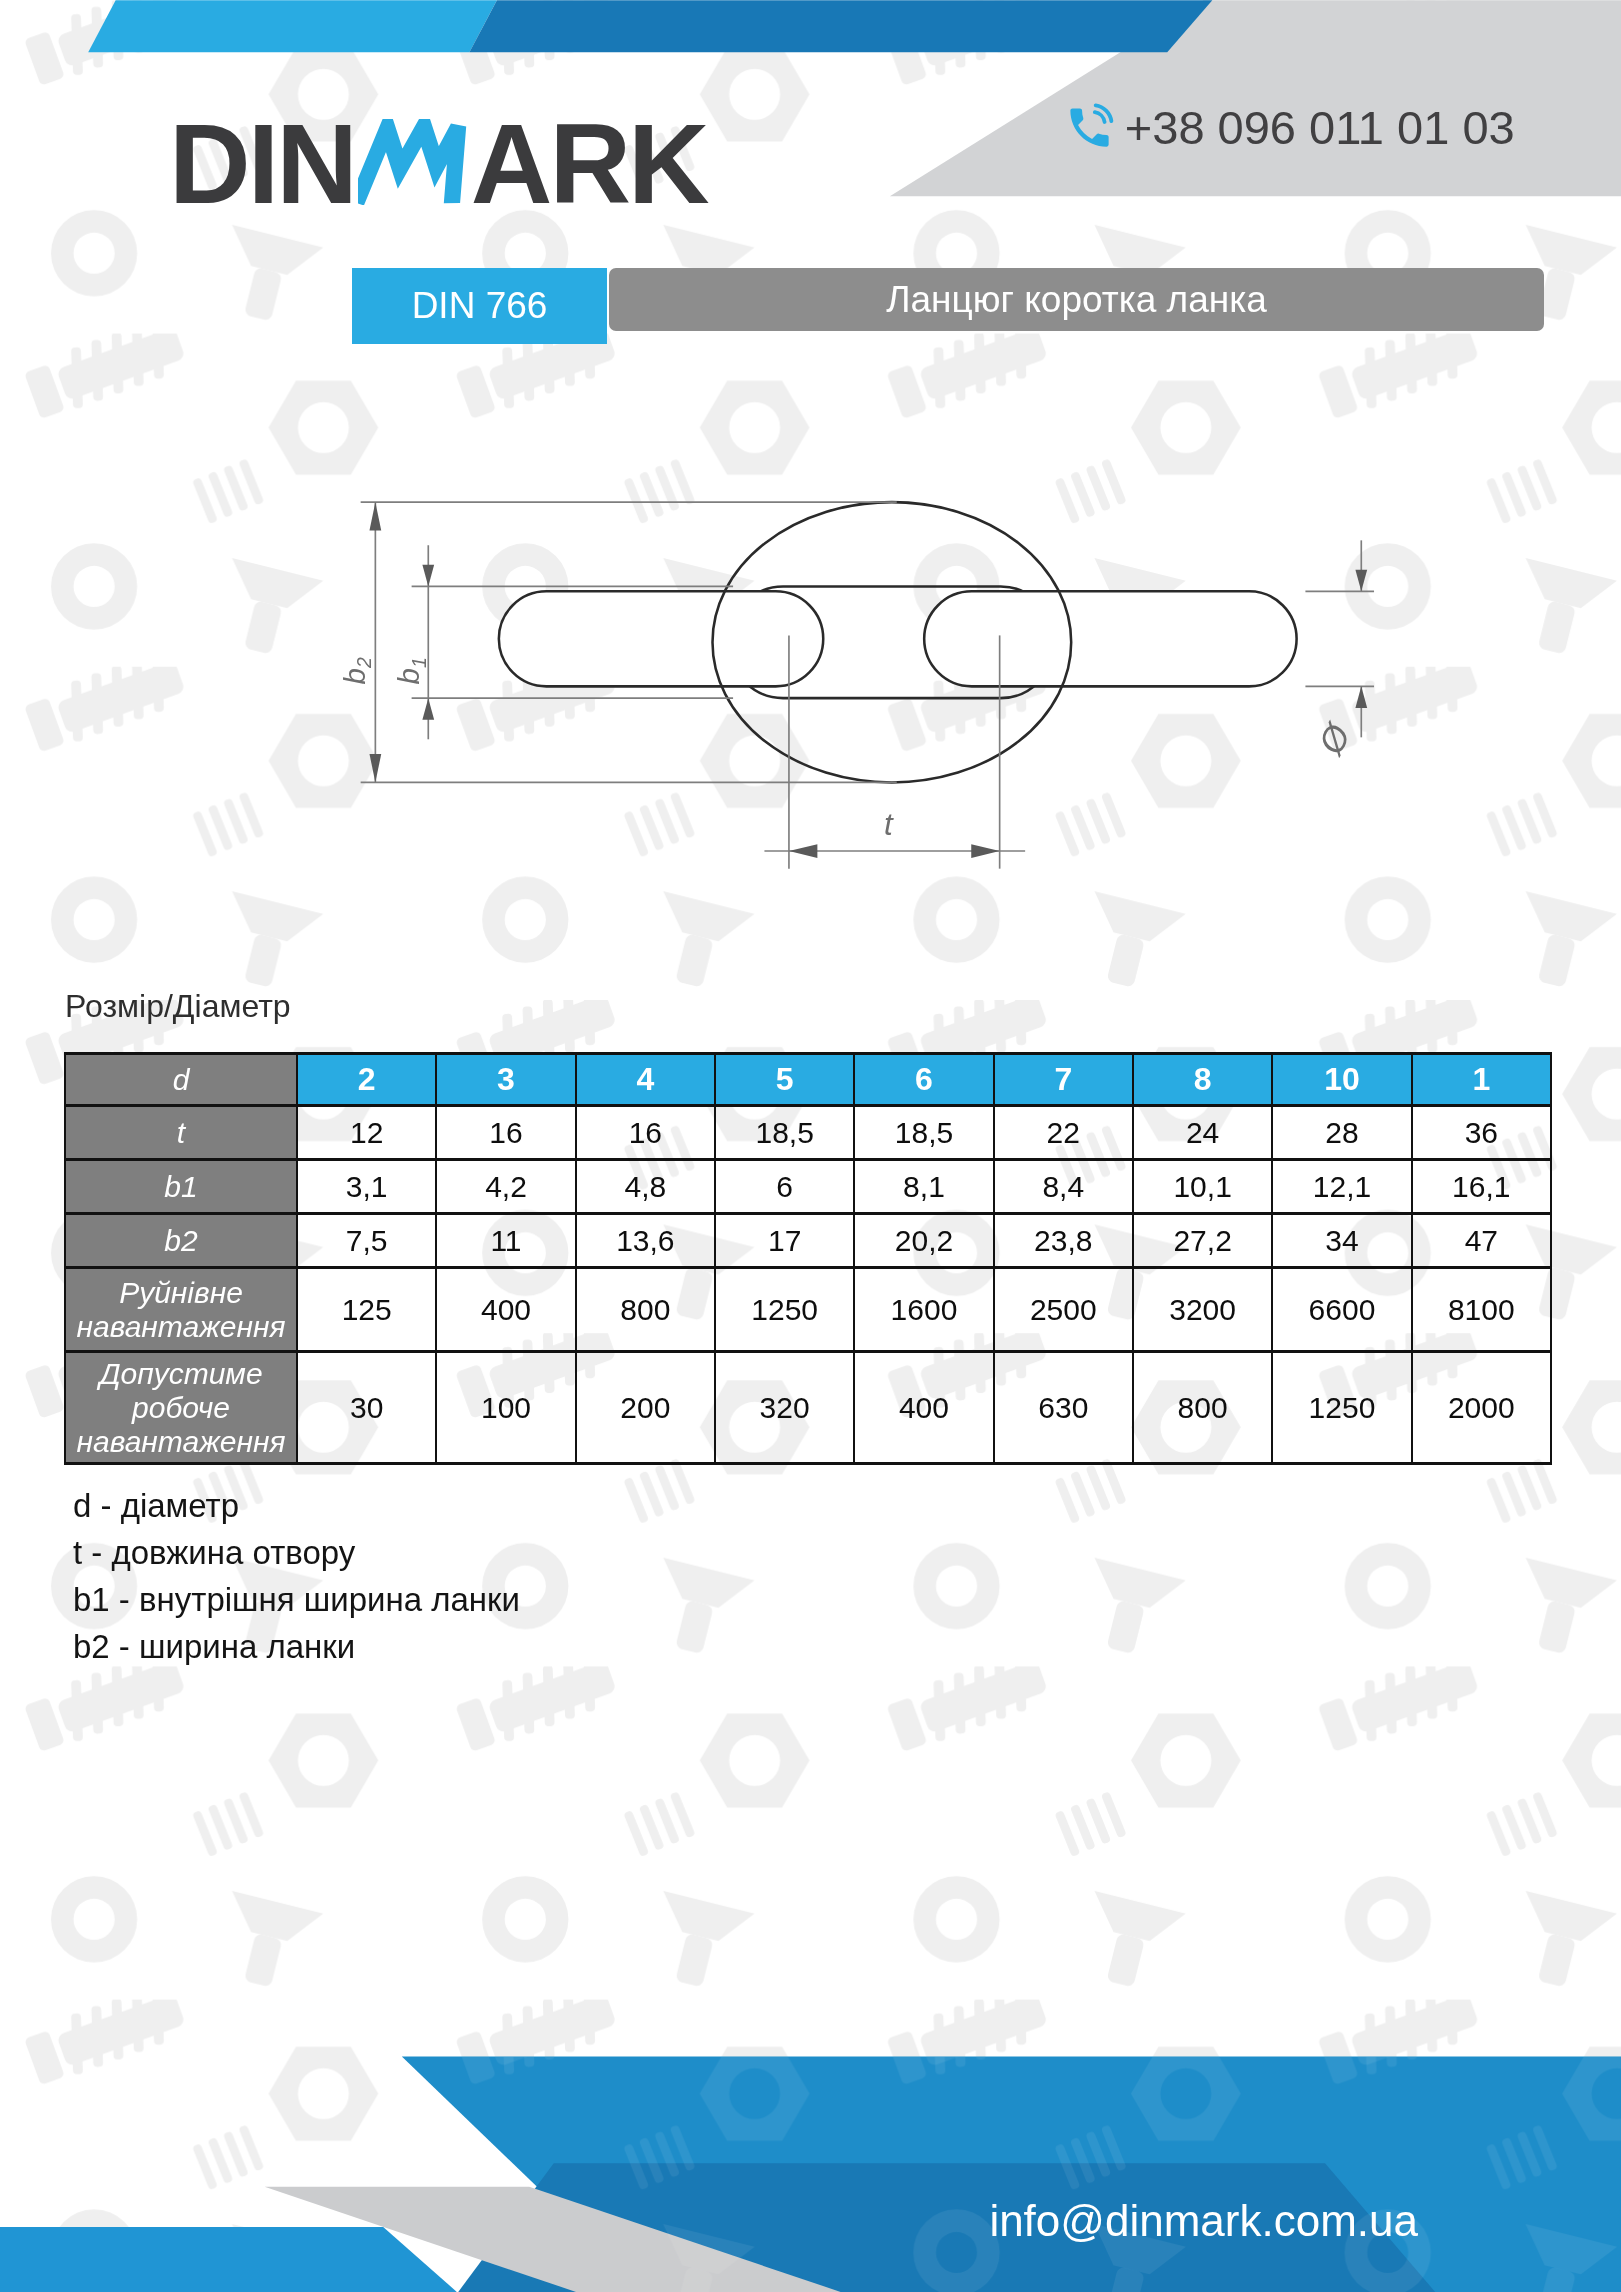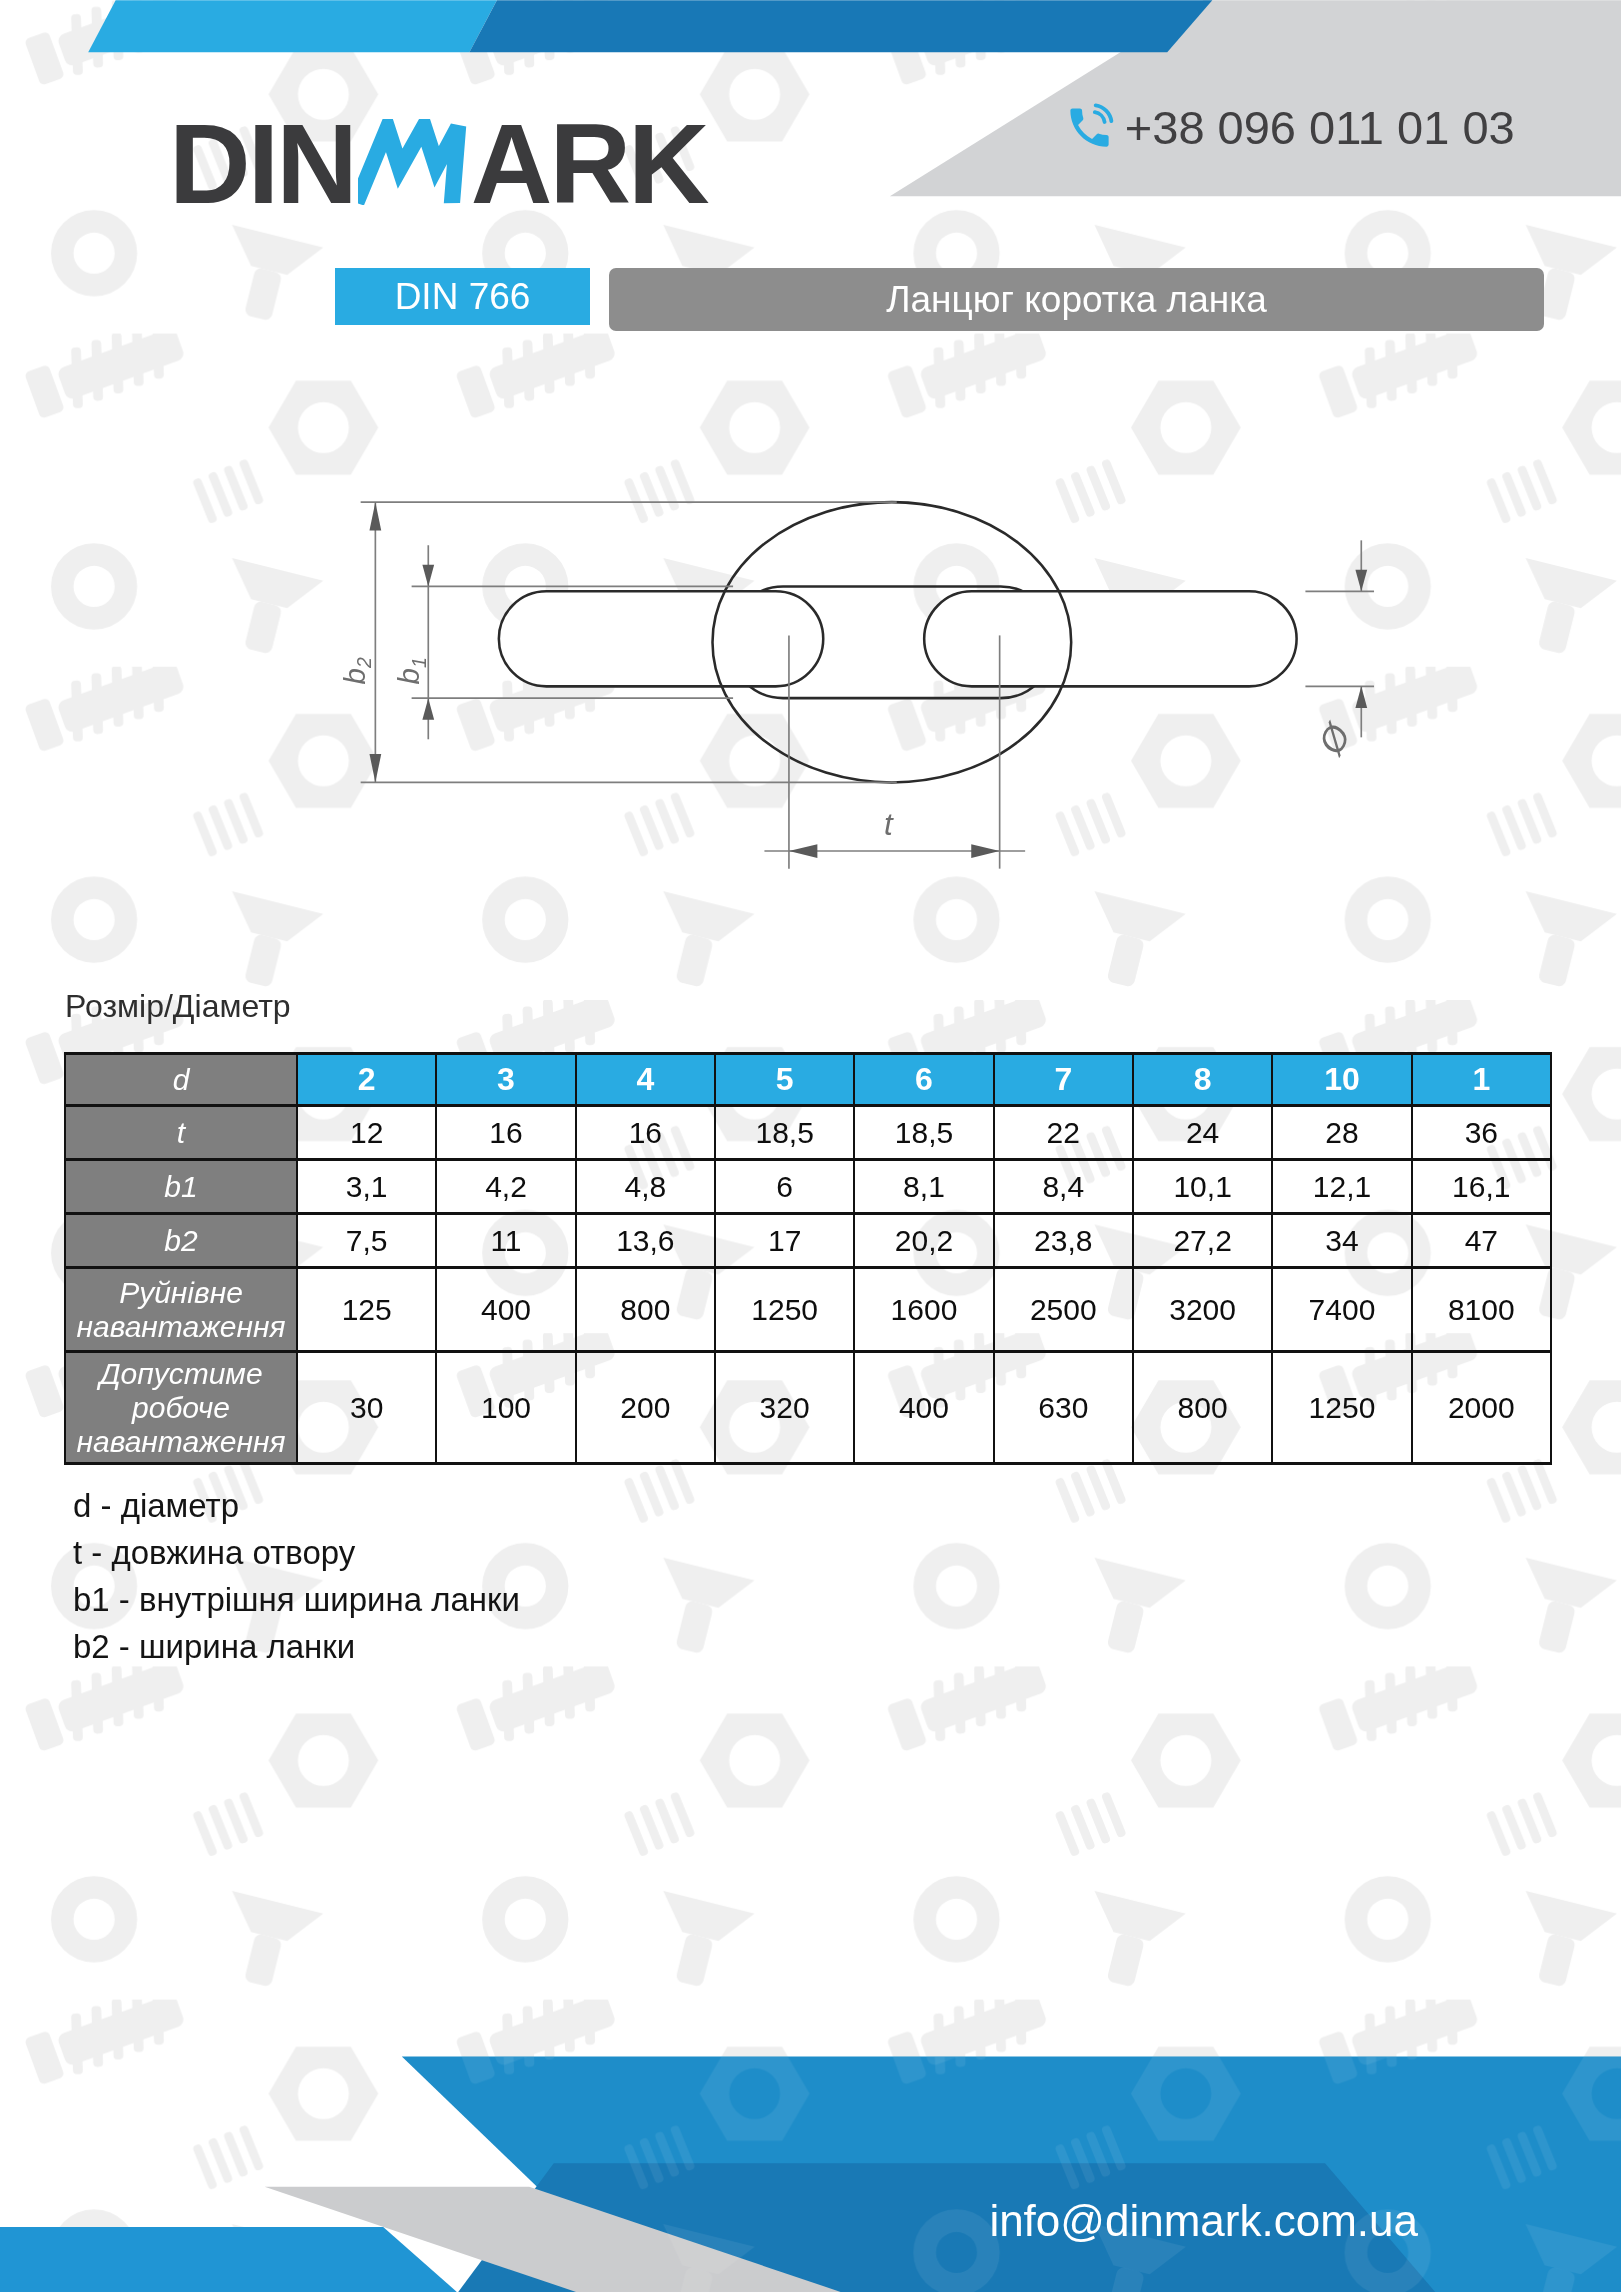--- a/index.html
+++ b/index.html
@@ -17,21 +17,21 @@
 
   
   .logo{position:absolute;left:169px;top:108px;z-index:2;font-weight:bold;font-size:113px;
         letter-spacing:-2.9px;color:var(--text-dark);white-space:nowrap;line-height:1;}
   .logo .m-svg{display:inline-block;width:110px;height:86px;vertical-align:-2px;margin:0 2.9px;}
   .phone-wrap{position:absolute;left:1064px;top:100px;z-index:2;display:flex;align-items:center;gap:9.8px;}
   .phone-icon{width:51px;height:51px;}
   .phone-num{font-size:47px;color:#414042;letter-spacing:0;}
 
   
-  .banner-code{position:absolute;left:335px;top:268px;width:255px;height:57px;z-index:2;
+  .banner-code{position:absolute;left:352px;top:268px;width:255px;height:76px;z-index:2;
       background:var(--accent);color:#fff;font-size:37px;display:flex;align-items:center;justify-content:center;}
   .banner-title{position:absolute;left:609px;top:268px;width:935px;height:63px;z-index:2;
       background:var(--banner-gray);color:#fff;font-size:37px;display:flex;align-items:center;justify-content:center;border-radius:7px;}
 
   
   .ln{stroke:#2a2a2a;stroke-width:2.6;fill:none;}
   .ln-fill{stroke:#2a2a2a;stroke-width:2.6;fill:#fff;}
   .dim{stroke:#7e7e7e;stroke-width:1.7;fill:none;}
   .arr{fill:#5a5a5a;stroke:none;}
   .dimtxt{fill:#6e6e6e;font-family:"Liberation Sans",sans-serif;font-style:italic;}
@@ -223,21 +223,21 @@
         </tr>
         <tr class="r-m">
           <td class="lbl">Руйнівне навантаження</td>
           <td>125</td>
           <td>400</td>
           <td>800</td>
           <td>1250</td>
           <td>1600</td>
           <td>2500</td>
           <td>3200</td>
-          <td>7400</td>
+          <td>6600</td>
           <td>8100</td>
         </tr>
         <tr class="r-l">
           <td class="lbl">Допустиме робоче навантаження</td>
           <td>30</td>
           <td>100</td>
           <td>200</td>
           <td>320</td>
           <td>400</td>
           <td>630</td>

